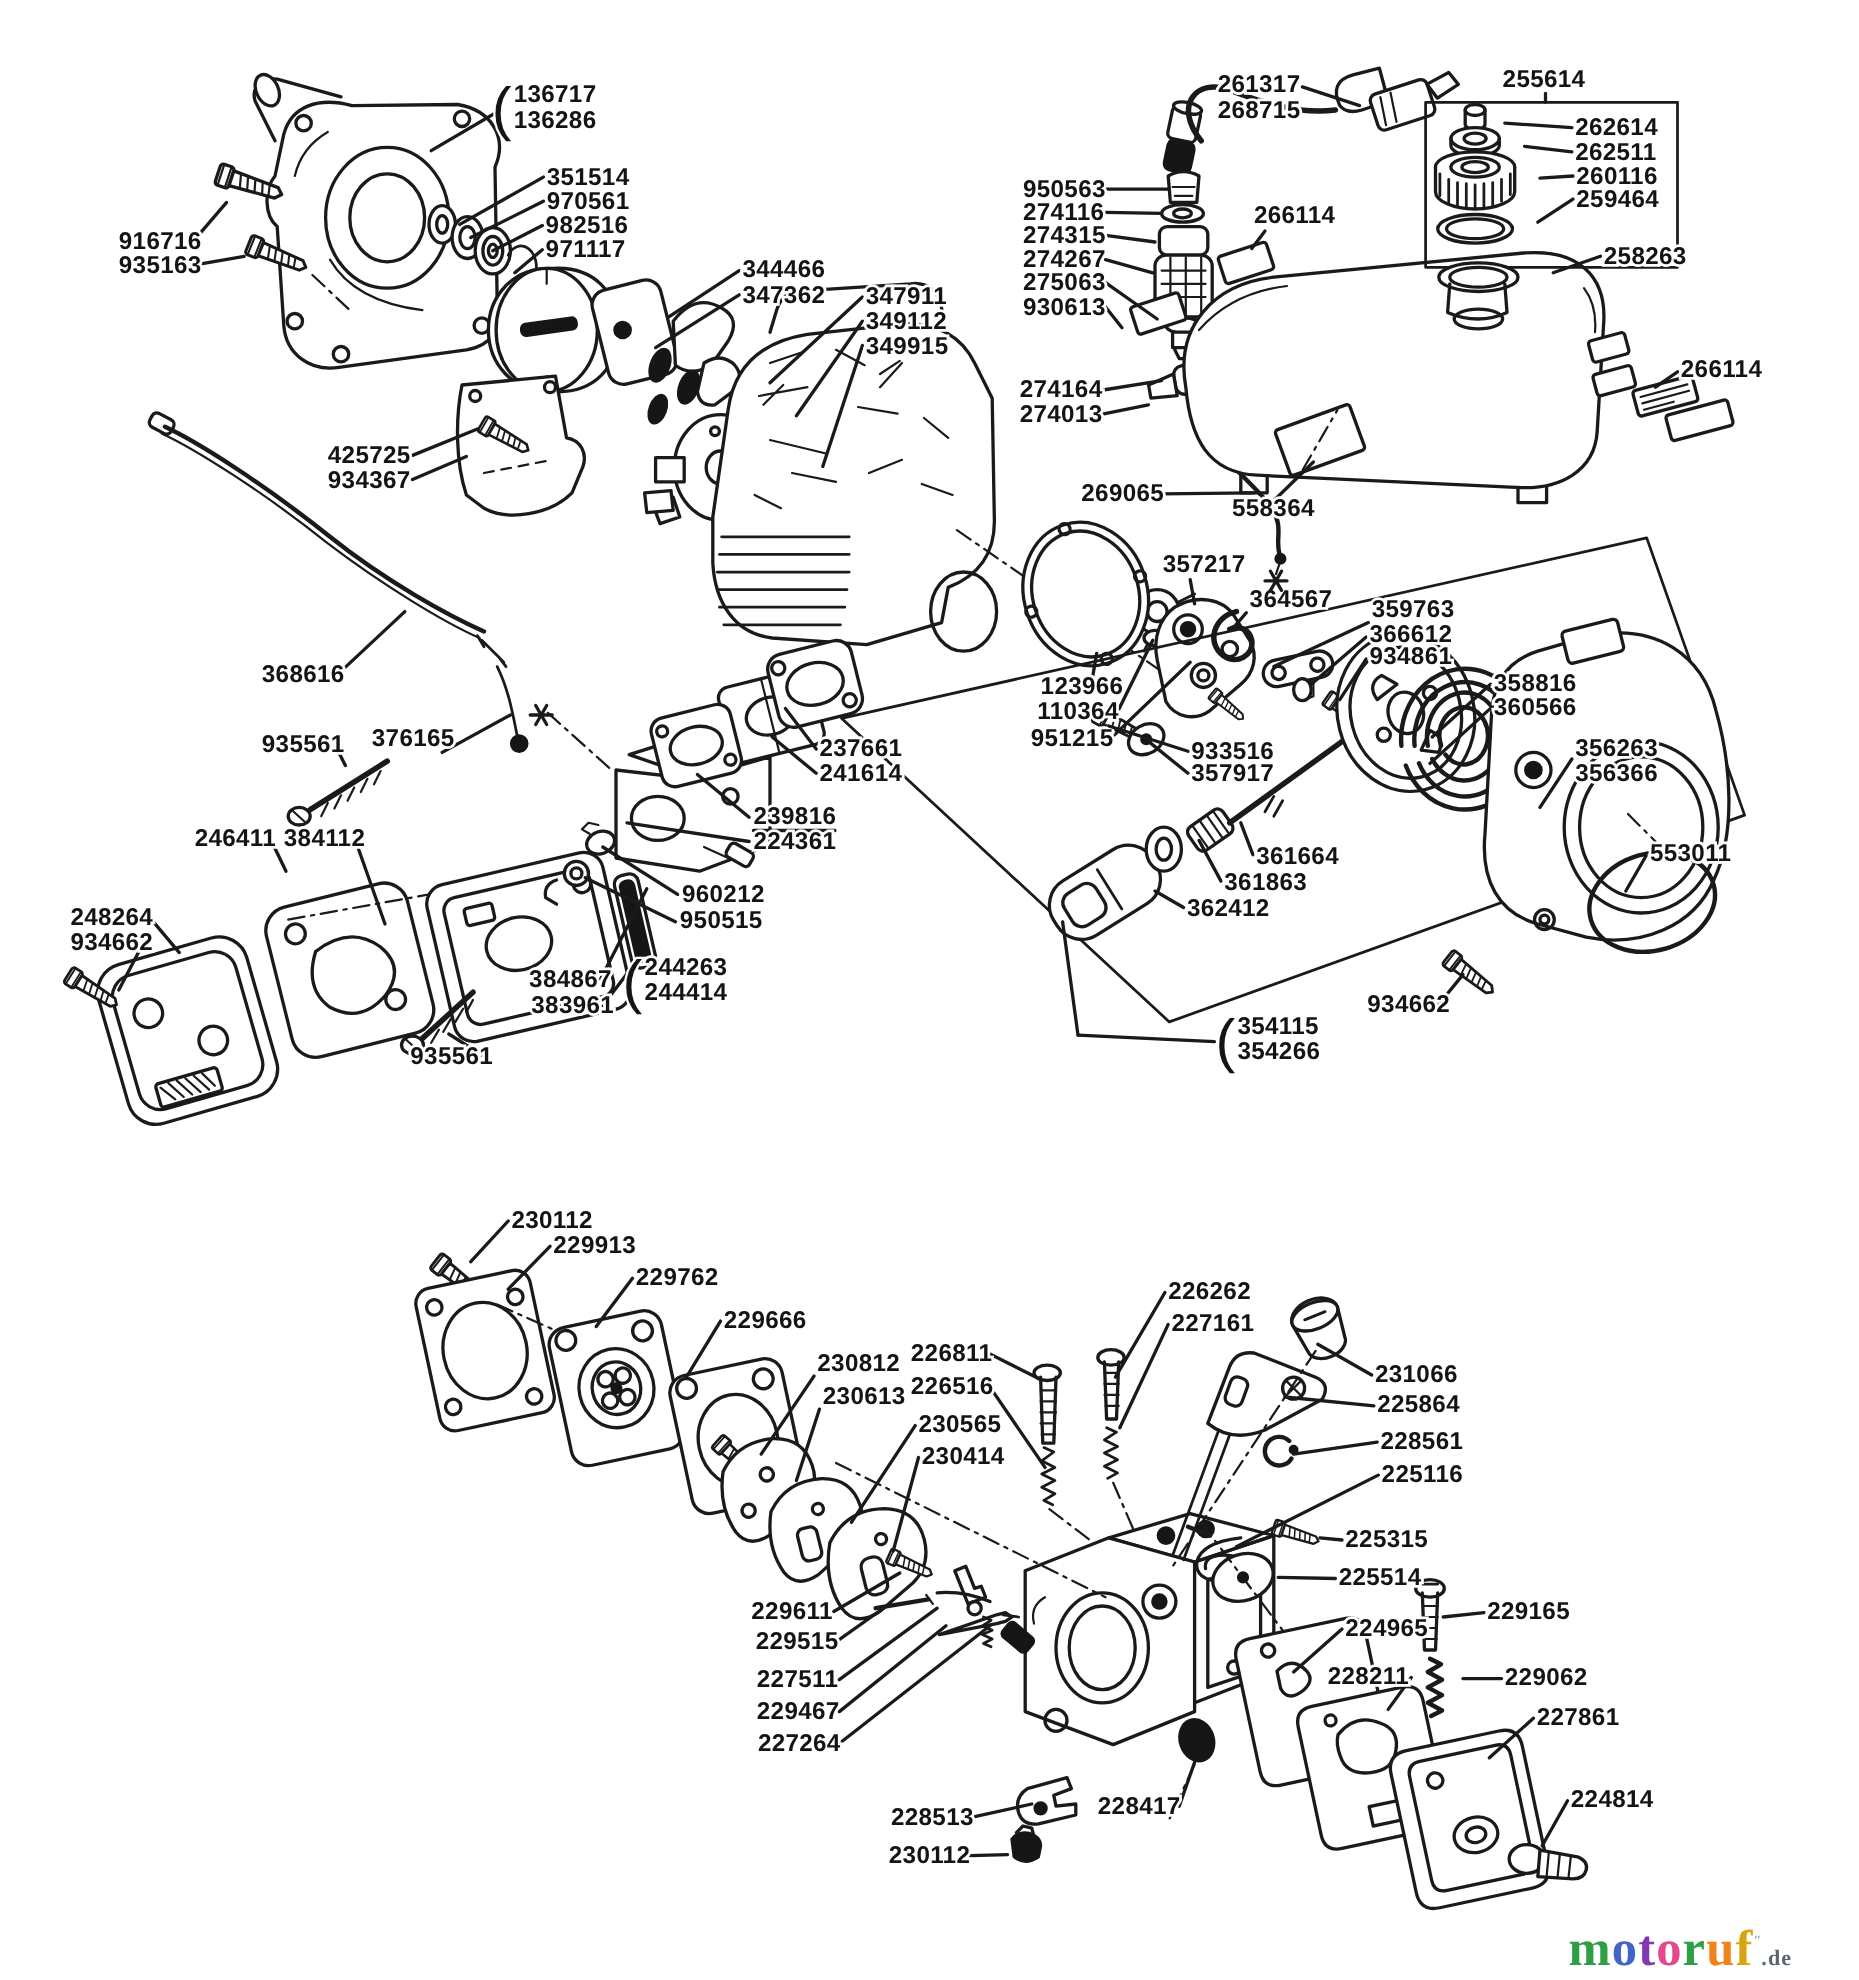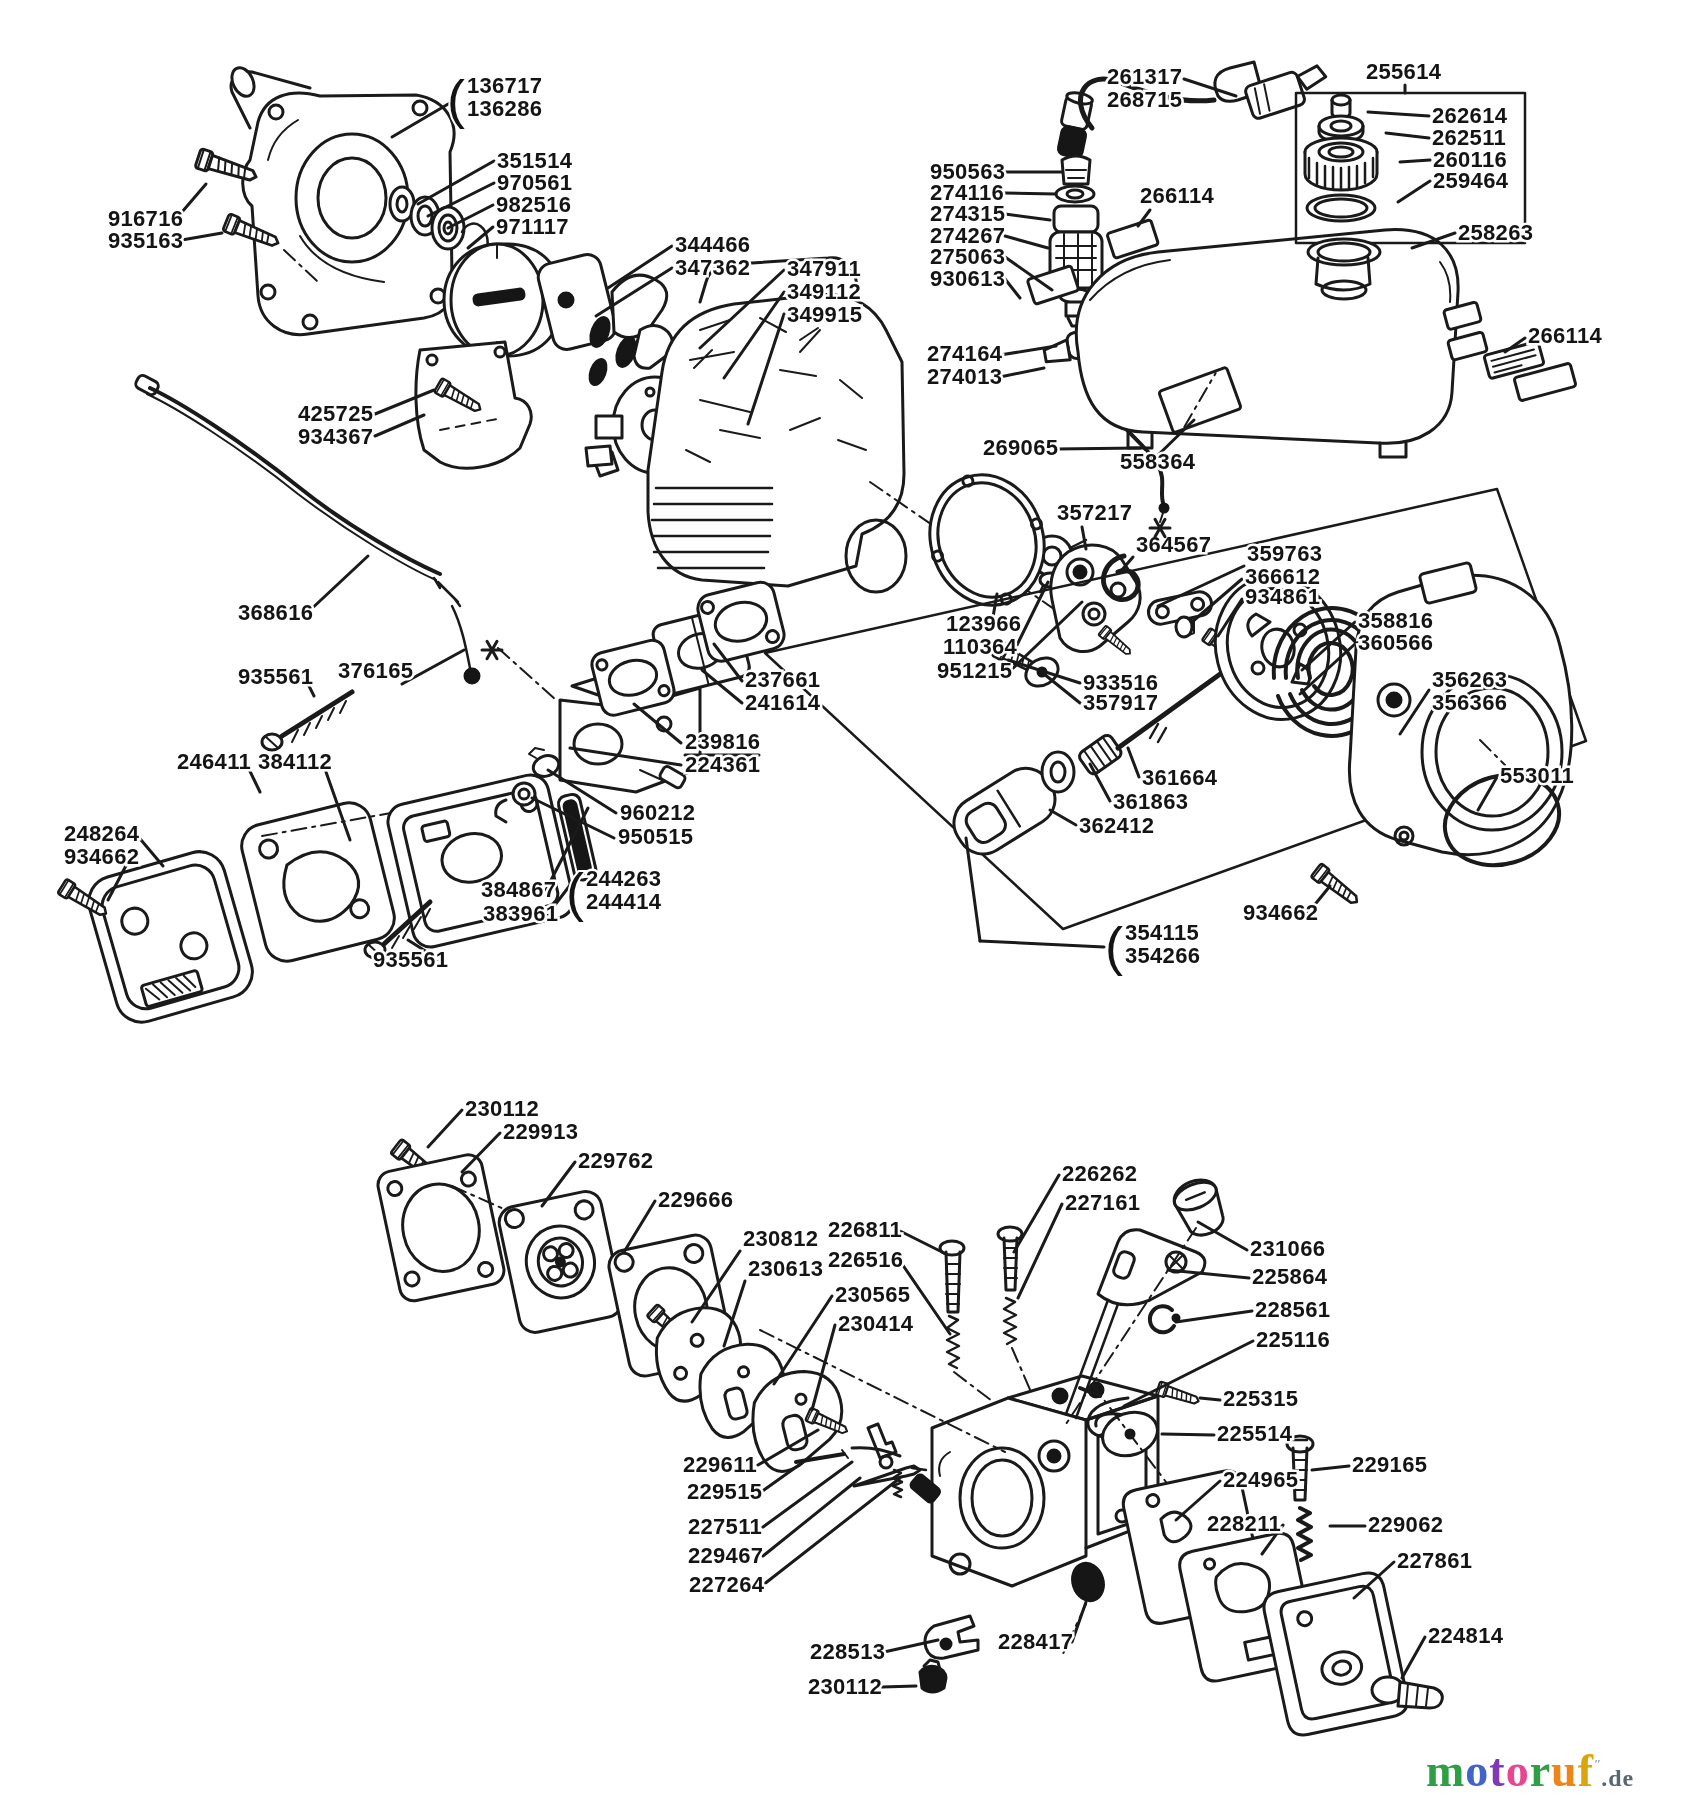--- a/index.html
+++ b/index.html
@@ -18,21 +18,21 @@
   svg.art .dashdot{stroke-width:2;stroke-dasharray:15 6 3 6;}
   svg.art .dash{stroke-width:2;stroke-dasharray:9 7;}
   .plbl{font:700 22px "Liberation Sans",sans-serif;fill:#141414;stroke:#ffffff;stroke-width:5;
         paint-order:stroke;letter-spacing:.3px;}
   .brace{font:400 54px "Liberation Sans",sans-serif;fill:#141414;stroke:#fff;stroke-width:4;paint-order:stroke;}
   .leader{stroke:#1b1b1b;stroke-width:2.2;fill:none;}
   .ulin{stroke:#141414;stroke-width:2.5;}
   .astl{stroke:#141414;stroke-width:3;}
   .watermark{position:absolute;left:1426px;top:1744px;white-space:nowrap;
              font-family:"Liberation Serif",serif;font-weight:700;font-size:46px;letter-spacing:1px;}
-  .wm-suffix{font-size:24px;font-weight:700;}
+  .wm-suffix{font-size:20px;font-weight:700;}
   .wm-mark{font-size:13px;vertical-align:18px;letter-spacing:0;}
 </style>
 </head>
 <body>
 
 <div class="stage">
 
 <svg class="art" viewBox="0 0 1690 1800">
   <defs>
     <g id="scrw">

